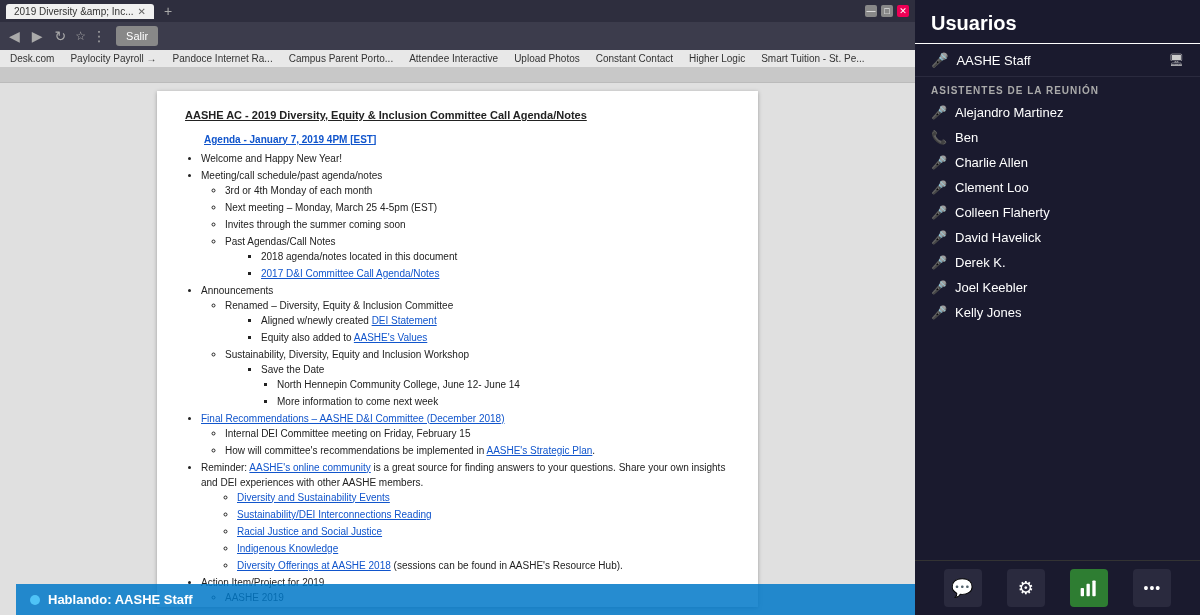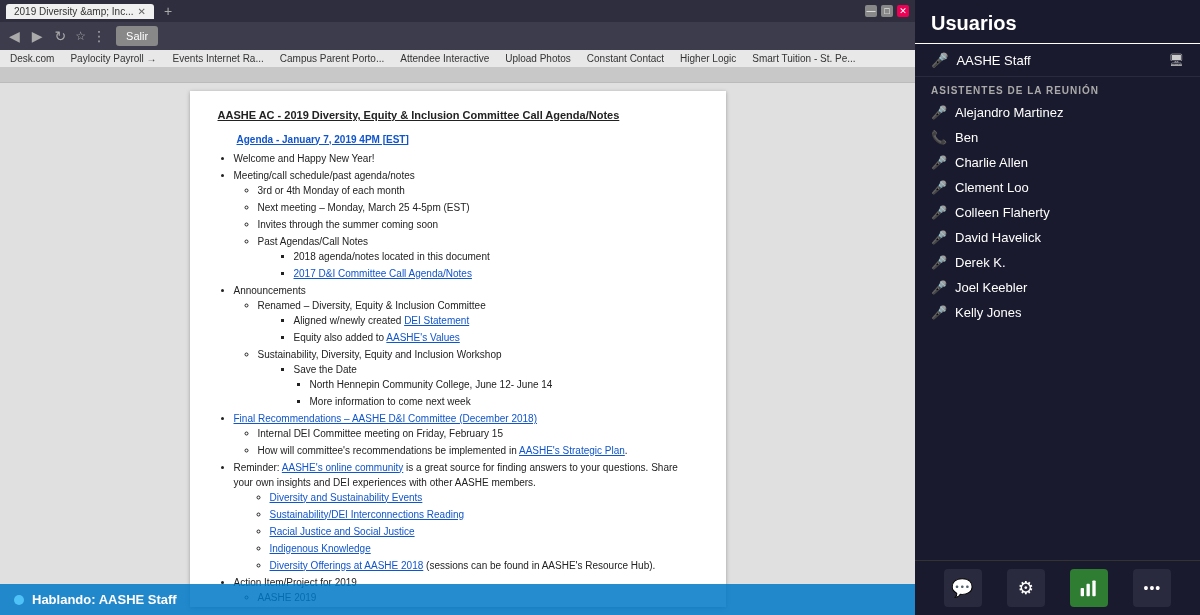--- a/index.html
+++ b/index.html
@@ -129,21 +129,21 @@
     }
     .doc-content-wrapper {
       flex: 1;
       overflow: hidden;
       display: flex;
       position: relative;
     }
     .doc-page {
       background: white;
       margin: 8px auto;
-      width: 536px;
+      width: 601px;
       min-height: 500px;
       padding: 16px 28px;
       font-size: 10px;
       line-height: 1.5;
       color: #222;
       overflow: hidden;
       box-shadow: 0 1px 4px rgba(0,0,0,0.3);
     }
     .doc-title {
       font-weight: bold;
@@ -162,21 +162,21 @@
     .doc-list { padding-left: 16px; }
     .doc-list li { margin-bottom: 2px; }
     .doc-list.sub { padding-left: 24px; }
     .doc-list.sub2 { padding-left: 36px; }
     .doc-link { color: #1155cc; text-decoration: underline; cursor: pointer; }
 
     
     .speaking-banner {
       position: absolute;
       bottom: 0;
-      left: 0;
+      left: 16px;
       right: 0;
       background: rgba(0, 120, 200, 0.85);
       color: white;
       font-size: 13px;
       font-weight: bold;
       padding: 8px 14px;
       display: flex;
       align-items: center;
       gap: 8px;
     }
@@ -346,21 +346,21 @@
     <span class="nav-btn">▶</span>
     <span class="nav-btn">↻</span>
     <span class="star-icon">☆</span>
     <span class="menu-btn">⋮</span>
     <div class="salir-btn">Salir</div>
   </div>
 
   <div class="bookmarks-bar">
     <span class="bookmark-item">Desk.com</span>
     <span class="bookmark-item">Paylocity Payroll →</span>
-    <span class="bookmark-item">Events Internet Ra...</span>
+    <span class="bookmark-item">Pandoce Internet Ra...</span>
     <span class="bookmark-item">Campus Parent Porto...</span>
     <span class="bookmark-item">Attendee Interactive</span>
     <span class="bookmark-item">Upload Photos</span>
     <span class="bookmark-item">Constant Contact</span>
     <span class="bookmark-item">Higher Logic</span>
     <span class="bookmark-item">Smart Tuition - St. Pe...</span>
   </div>
 
   <div class="content-row">
 

